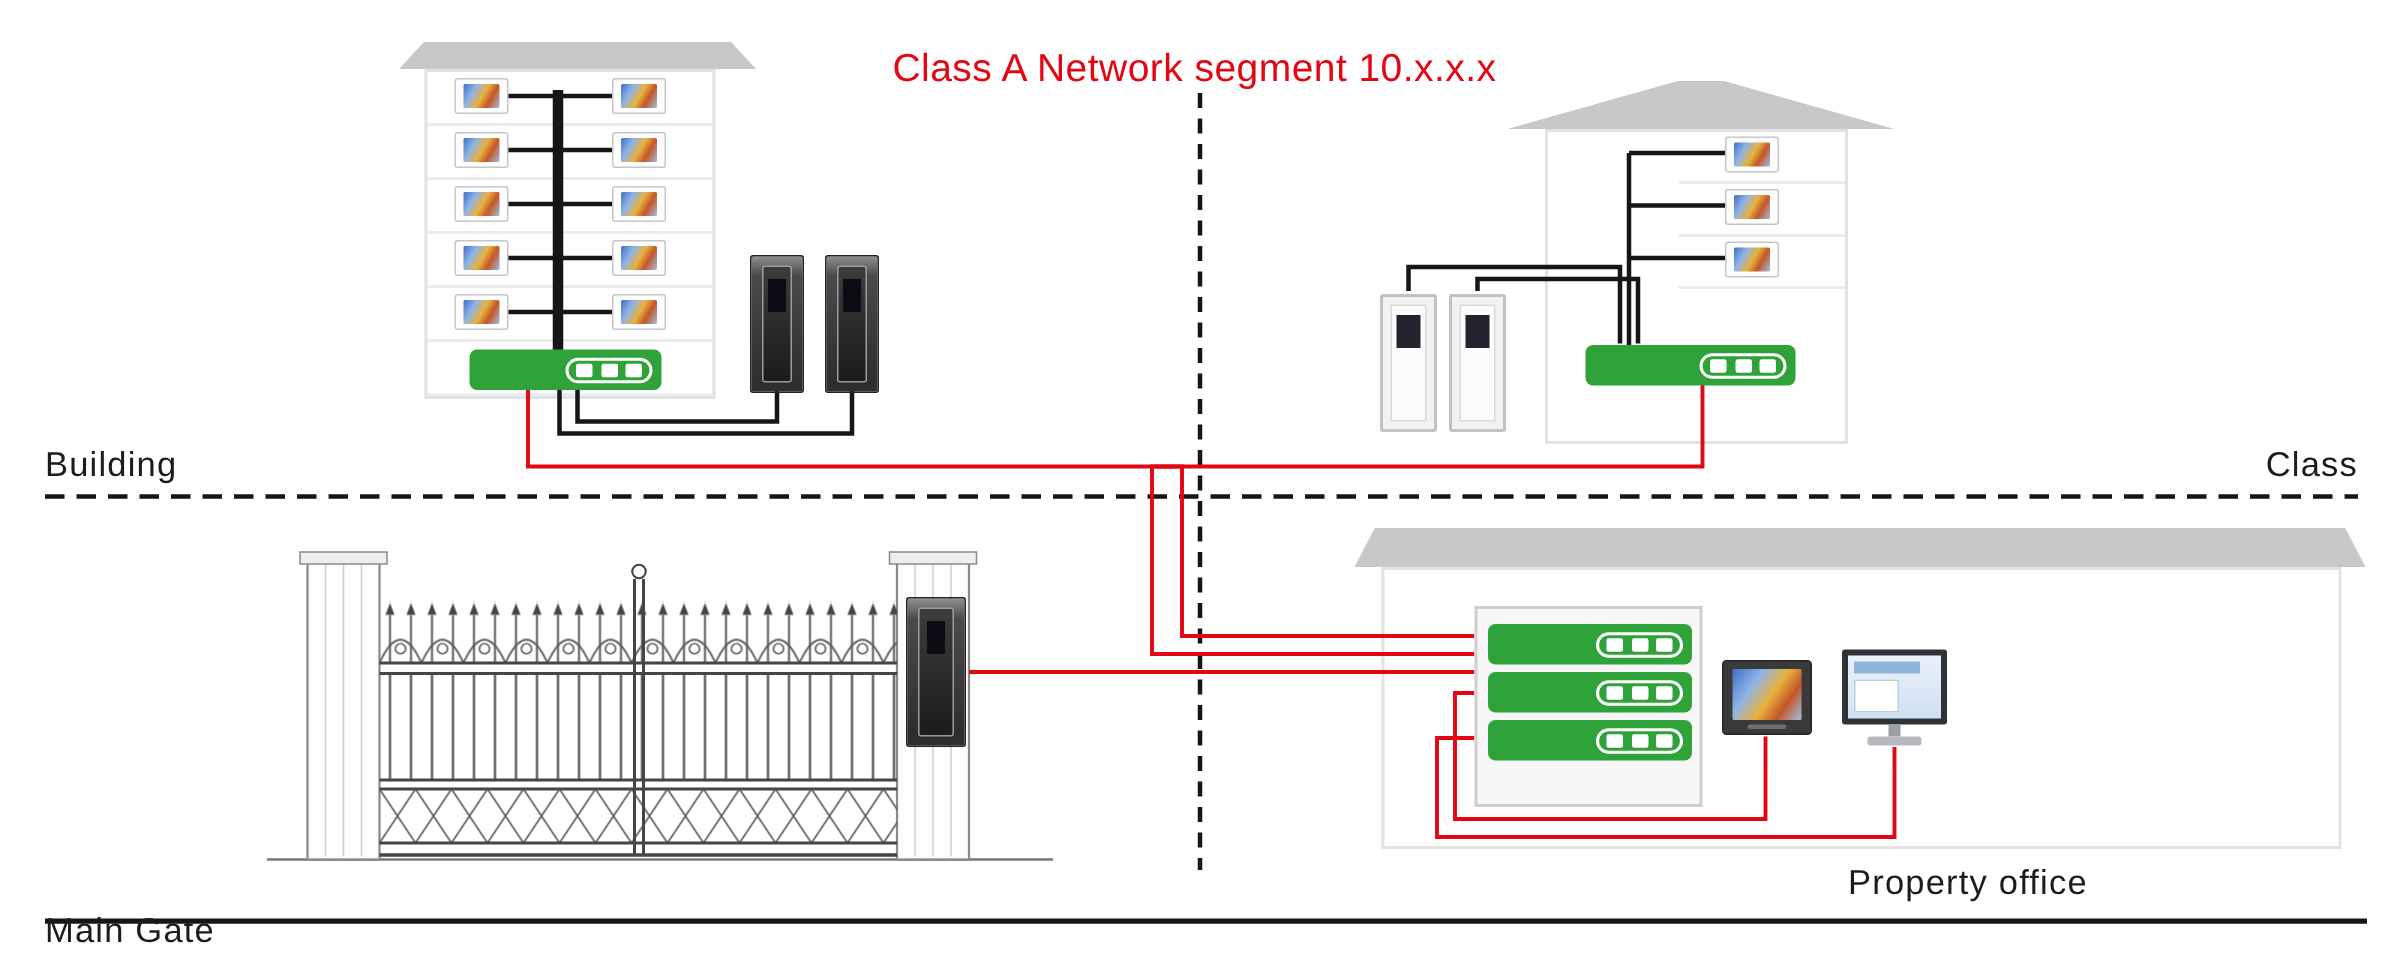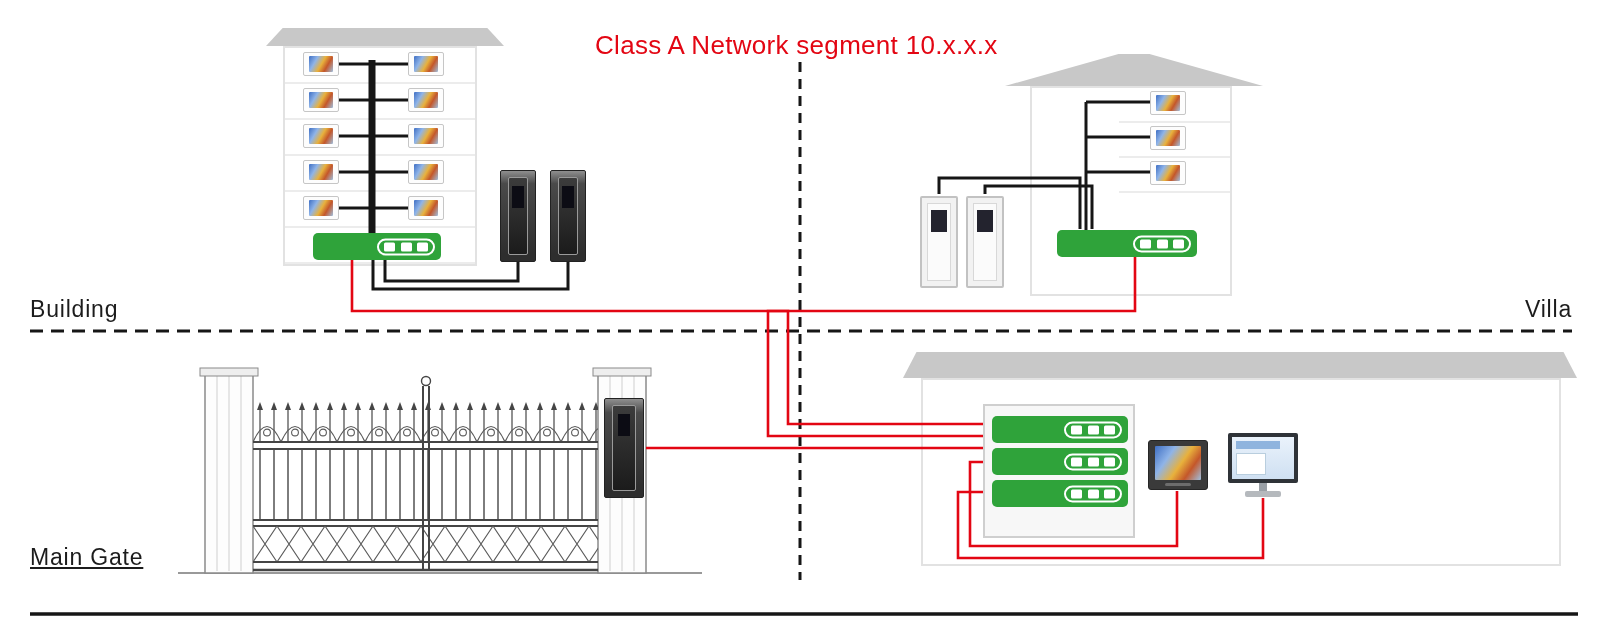--- a/index.html
+++ b/index.html
@@ -115,22 +115,23 @@
   #wire-layer .red  { stroke:var(--accent-red); fill:none; stroke-width:2.6; }
   #wire-layer .dashline { stroke:var(--wire-black); }
 </style>
 </head>
 <body>
 
 <div id="canvas">
 
   <div class="title">Class A Network segment 10.x.x.x</div>
   <div class="sec-label" style="left:30px; top:296px;text-align:right;">Building</div>
-  <div class="sec-label" style="right:28px; top:296px;">Villa</div>
-  <div class="sec-label" style="left:30px; top:544px;text-decoration:underline;">Main Gate</div>
+  <div class="sec-label" style="right:28px; top:296px;">Class</div>
+  <div class="sec-label" style="left:30px; top:607px;">Main Gate</div>
+  <div class="sec-label" style="left:1232px; top:575px;">Property office</div>
 
   <div class="roof" style="left:266px; top:28px; width:238px; height:18px; clip-path:polygon(7% 0,93% 0,100% 100%,0 100%);"></div>
   <div class="shell floors" style="left:283px; top:46px; width:194px; height:220px;"></div>
 
   <div class="roof" style="left:1005px; top:54px; width:258px; height:32px; clip-path:polygon(44% 0,56% 0,100% 100%,0 100%);"></div>
   <div class="shell villa-floors" style="left:1030px; top:86px; width:202px; height:210px;"></div>
 
   <div class="roof" style="left:903px; top:352px; width:674px; height:26px; clip-path:polygon(2% 0,98% 0,100% 100%,0 100%);"></div>
   <div class="shell" style="left:921px; top:378px; width:640px; height:188px;"></div>
 

